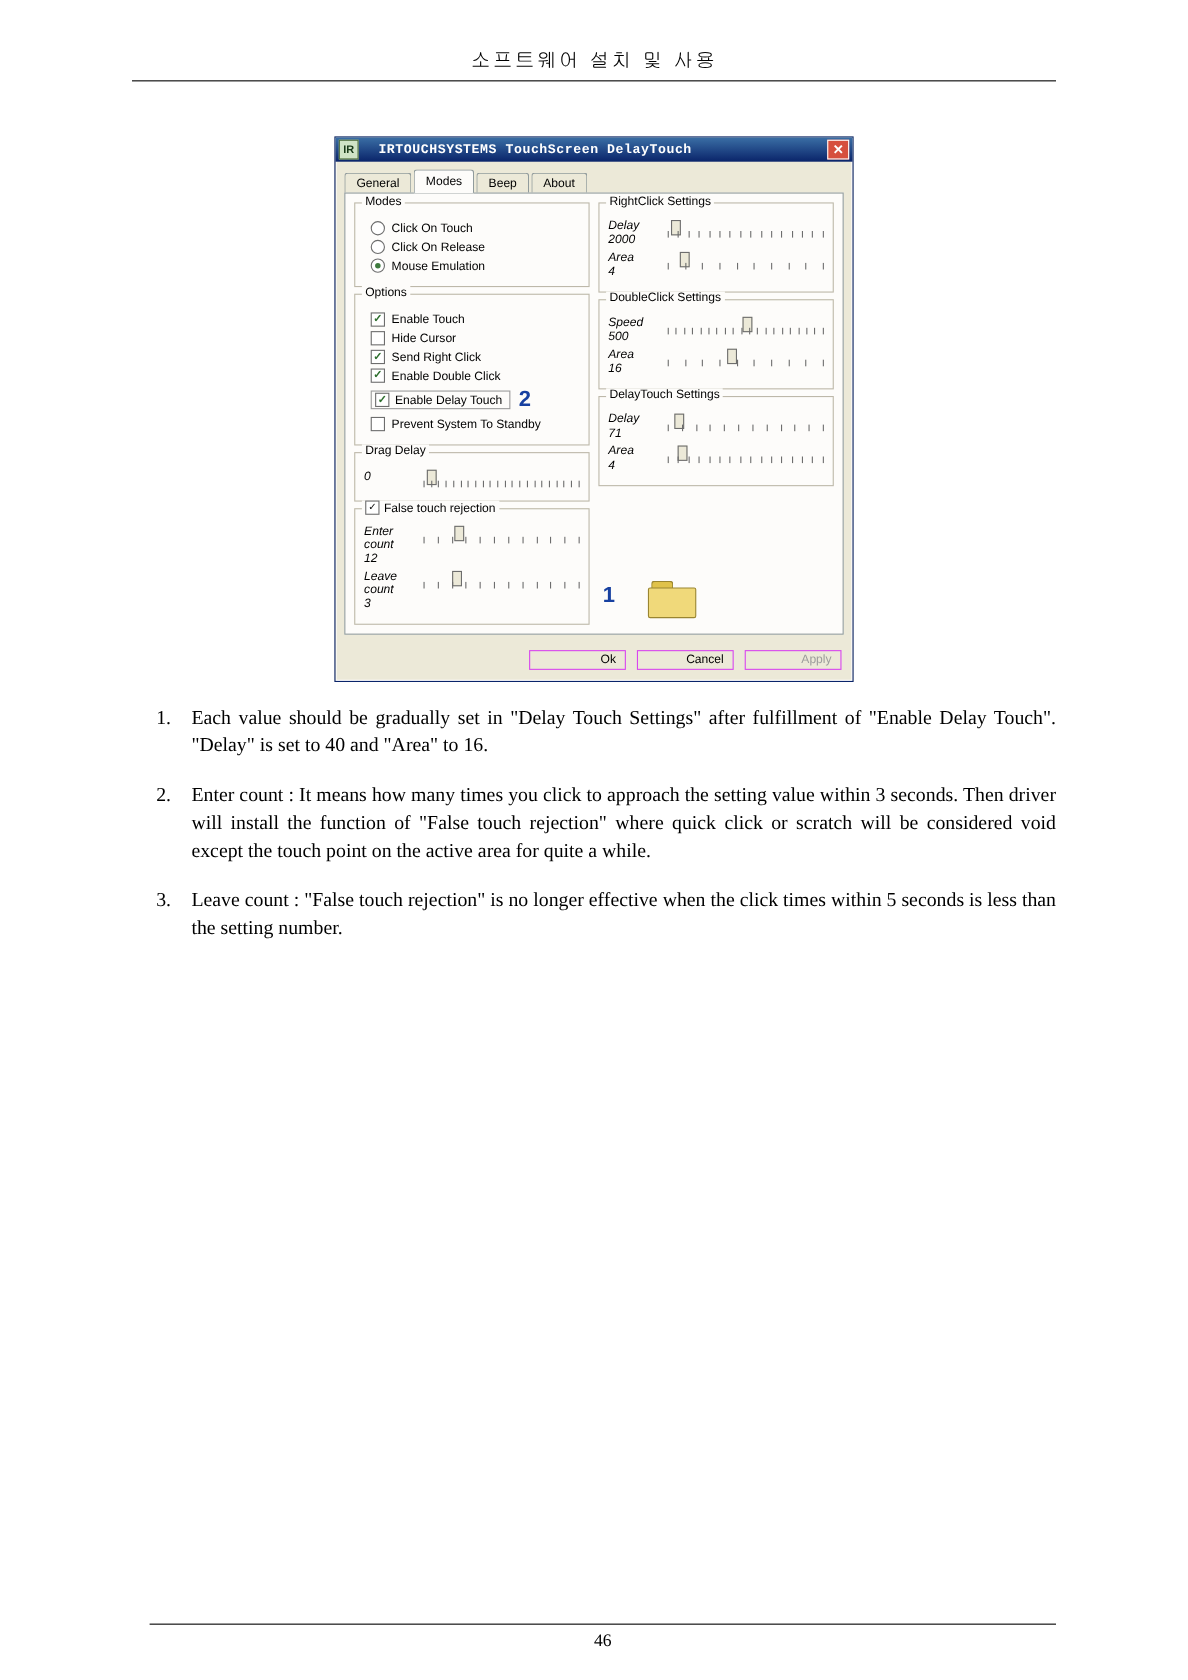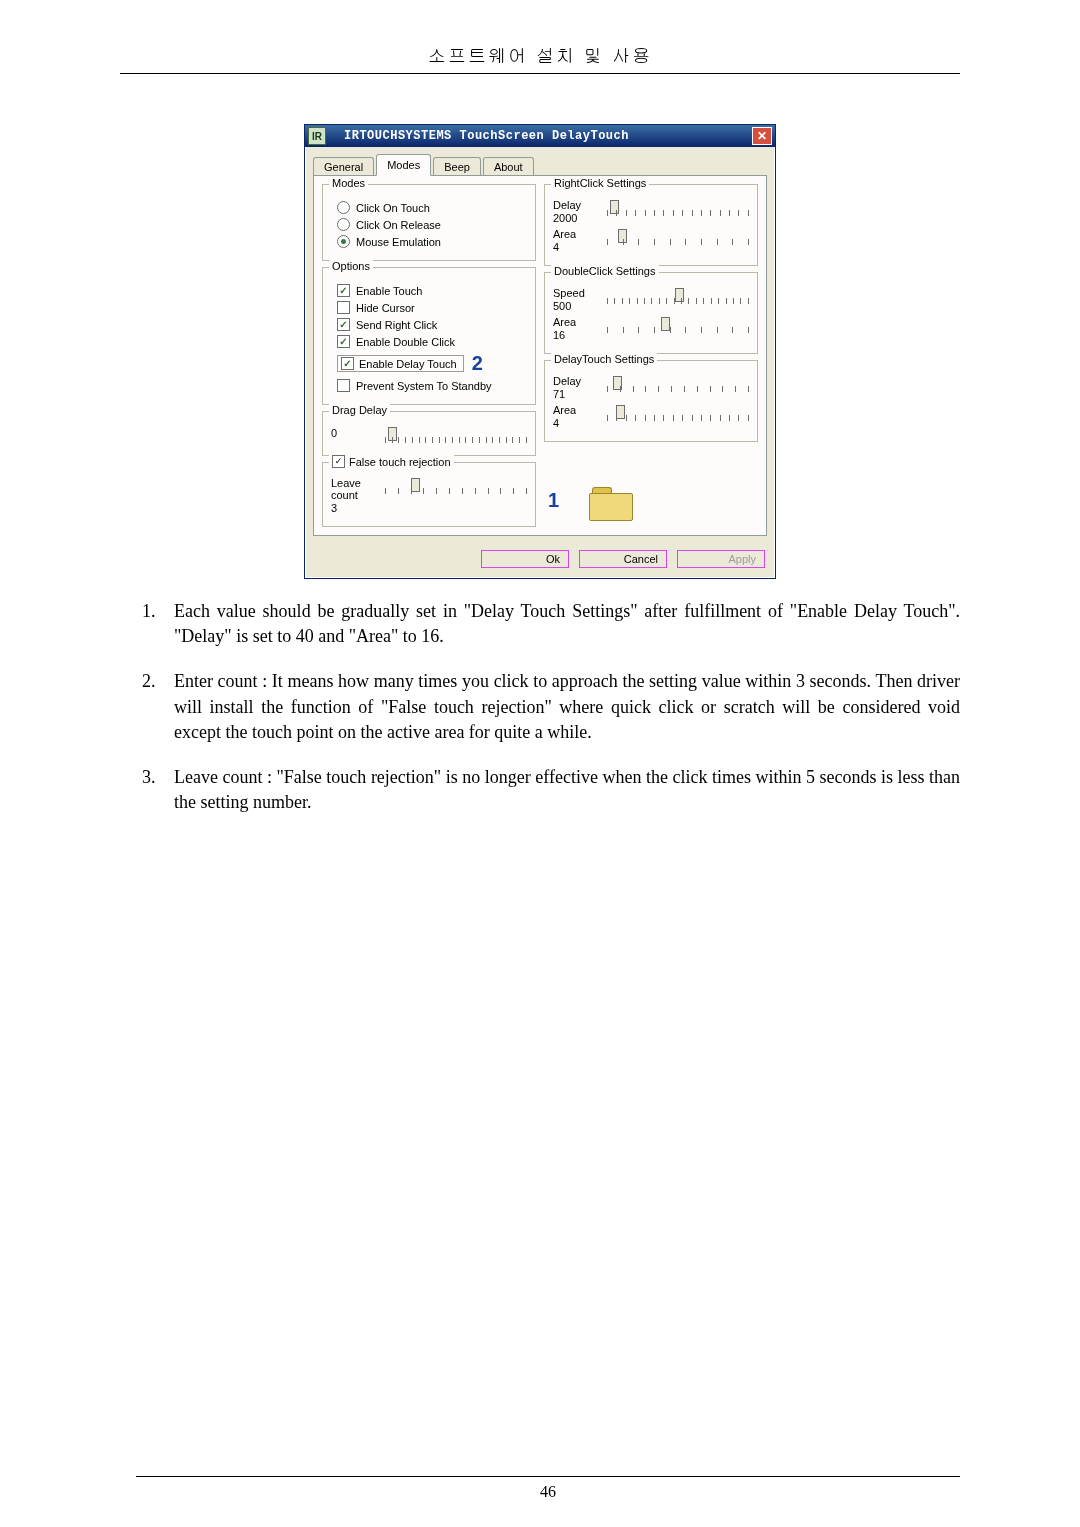--- a/index.html
+++ b/index.html
@@ -190,20 +190,21 @@
   }
   
   .slider-block {
     display: flex;
     align-items: flex-start;
     gap: 8px;
     margin: 2px 0 4px 0;
   }
   .slider-label {
     width: 46px;
+    font-style: italic;
   }
   .slider-label .lbl { display: block; }
   .slider-label .val { display: block; margin-top: 1px; }
   .slider-track-wrap {
     flex: 1;
     padding-top: 3px;
   }
   .slider-track {
     height: 14px;
     position: relative;
@@ -424,20 +425,45 @@
               </div>
             </div>
           </div>
 
           <div class="group">
             <span class="legend with-check">
               <span class="chk">✓</span>
               <span>False touch rejection</span>
             </span>
 
+            <div class="slider-block">
+              <div class="slider-label">
+                <span class="lbl">Enter count</span>
+                <span class="val">12</span>
+              </div>
+              <div class="slider-track-wrap">
+                <div class="slider-track">
+                  <span class="thumb" style="left:20%"></span>
+                  <span class="ticks">
+                      <b></b>
+                      <b></b>
+                      <b></b>
+                      <b></b>
+                      <b></b>
+                      <b></b>
+                      <b></b>
+                      <b></b>
+                      <b></b>
+                      <b></b>
+                      <b></b>
+                      <b></b>
+                    </span>
+                </div>
+              </div>
+            </div>
 
             <div class="slider-block">
               <div class="slider-label">
                 <span class="lbl">Leave count</span>
                 <span class="val">3</span>
               </div>
               <div class="slider-track-wrap">
                 <div class="slider-track">
                   <span class="thumb" style="left:18%"></span>
                   <span class="ticks">

